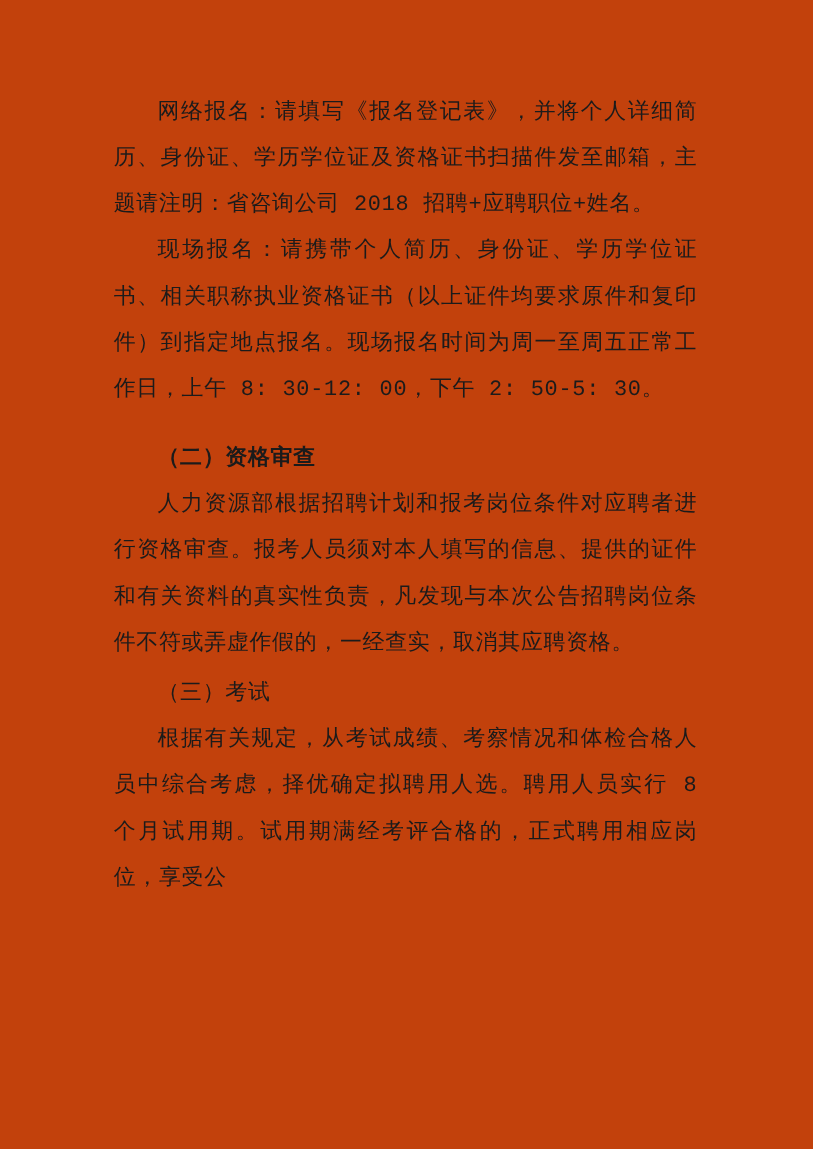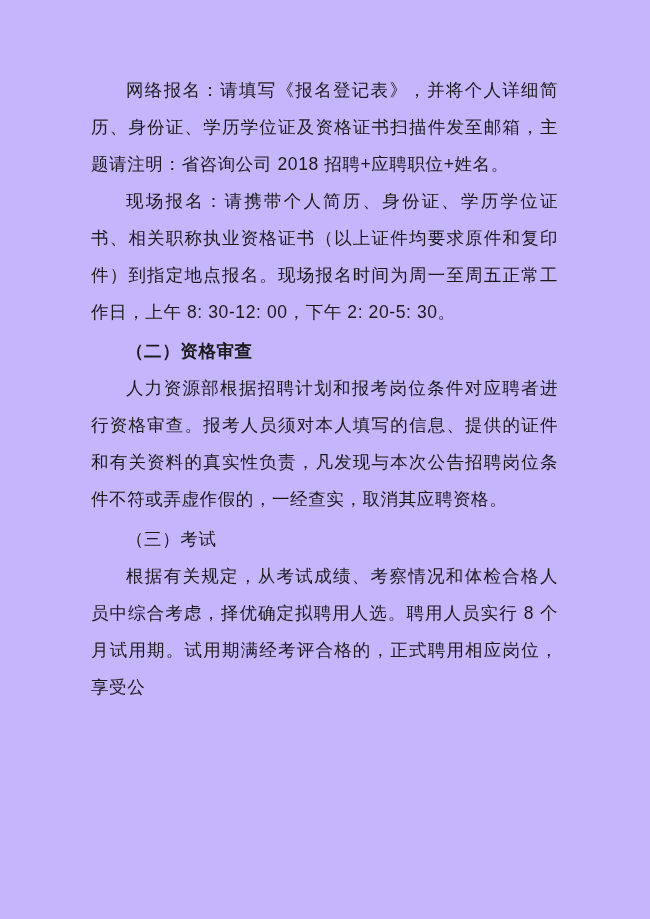--- a/index.html
+++ b/index.html
@@ -4,53 +4,53 @@
 <style>
   html, body {
     margin: 0;
     padding: 0;
     background: #ffffff;
   }
   .page {
     position: relative;
     width: 650px;
     height: 919px;
-    background: #c4b5fd;
+    background: #c2410c;
     box-sizing: border-box;
     padding: 72px 92px 0 91px;
-    font-family: Liberation Sans, sans-serif;
+    font-family: Liberation Mono, monospace;
     color: #1b1b1b;
     overflow: hidden;
   }
   .doc-body p {
     margin: 0;
     font-size: 17.5px;
     line-height: 37px;
     text-indent: 2em;
     text-align: justify;
     text-align-last: left;
     letter-spacing: 0.6px;
     word-break: break-all;
   }
   .doc-body p.heading-bold {
     font-weight: bold;
     text-align: left;
-    margin-top: 2px;
+    margin-top: 18px;
   }
   .doc-body p.heading-plain {
     font-weight: normal;
     text-align: center;
     margin-top: 3px;
   }
 </style>
 </head>
 <body>
 
 <div class="page">
   <div class="doc-body">
     <p>网络报名：请填写《报名登记表》，并将个人详细简历、身份证、学历学位证及资格证书扫描件发至邮箱，主题请注明：省咨询公司 2018 招聘+应聘职位+姓名。</p>
-    <p>现场报名：请携带个人简历、身份证、学历学位证书、相关职称执业资格证书（以上证件均要求原件和复印件）到指定地点报名。现场报名时间为周一至周五正常工作日，上午 8: 30-12: 00，下午 2: 20-5: 30。</p>
+    <p>现场报名：请携带个人简历、身份证、学历学位证书、相关职称执业资格证书（以上证件均要求原件和复印件）到指定地点报名。现场报名时间为周一至周五正常工作日，上午 8: 30-12: 00，下午 2: 50-5: 30。</p>
     <p class="heading-bold">（二）资格审查</p>
     <p>人力资源部根据招聘计划和报考岗位条件对应聘者进行资格审查。报考人员须对本人填写的信息、提供的证件和有关资料的真实性负责，凡发现与本次公告招聘岗位条件不符或弄虚作假的，一经查实，取消其应聘资格。</p>
     <p class="heading-plain">（三）考试</p>
     <p>根据有关规定，从考试成绩、考察情况和体检合格人员中综合考虑，择优确定拟聘用人选。聘用人员实行 8 个月试用期。试用期满经考评合格的，正式聘用相应岗位，享受公</p>
   </div>
 </div>
 
 </body></html>

